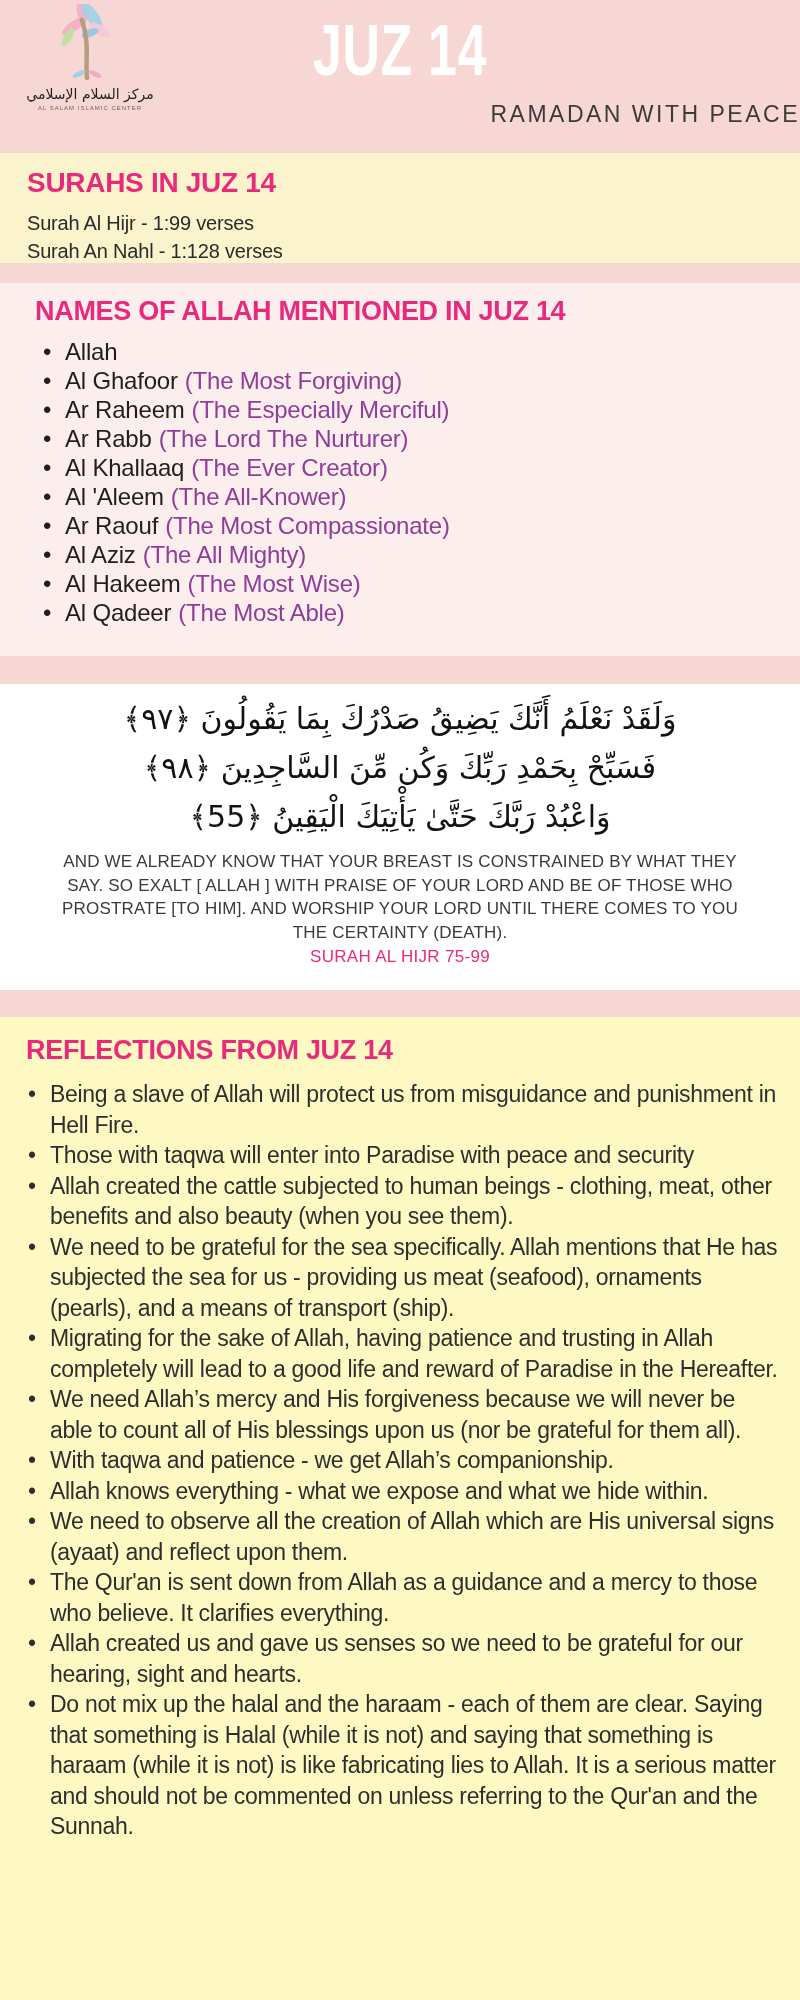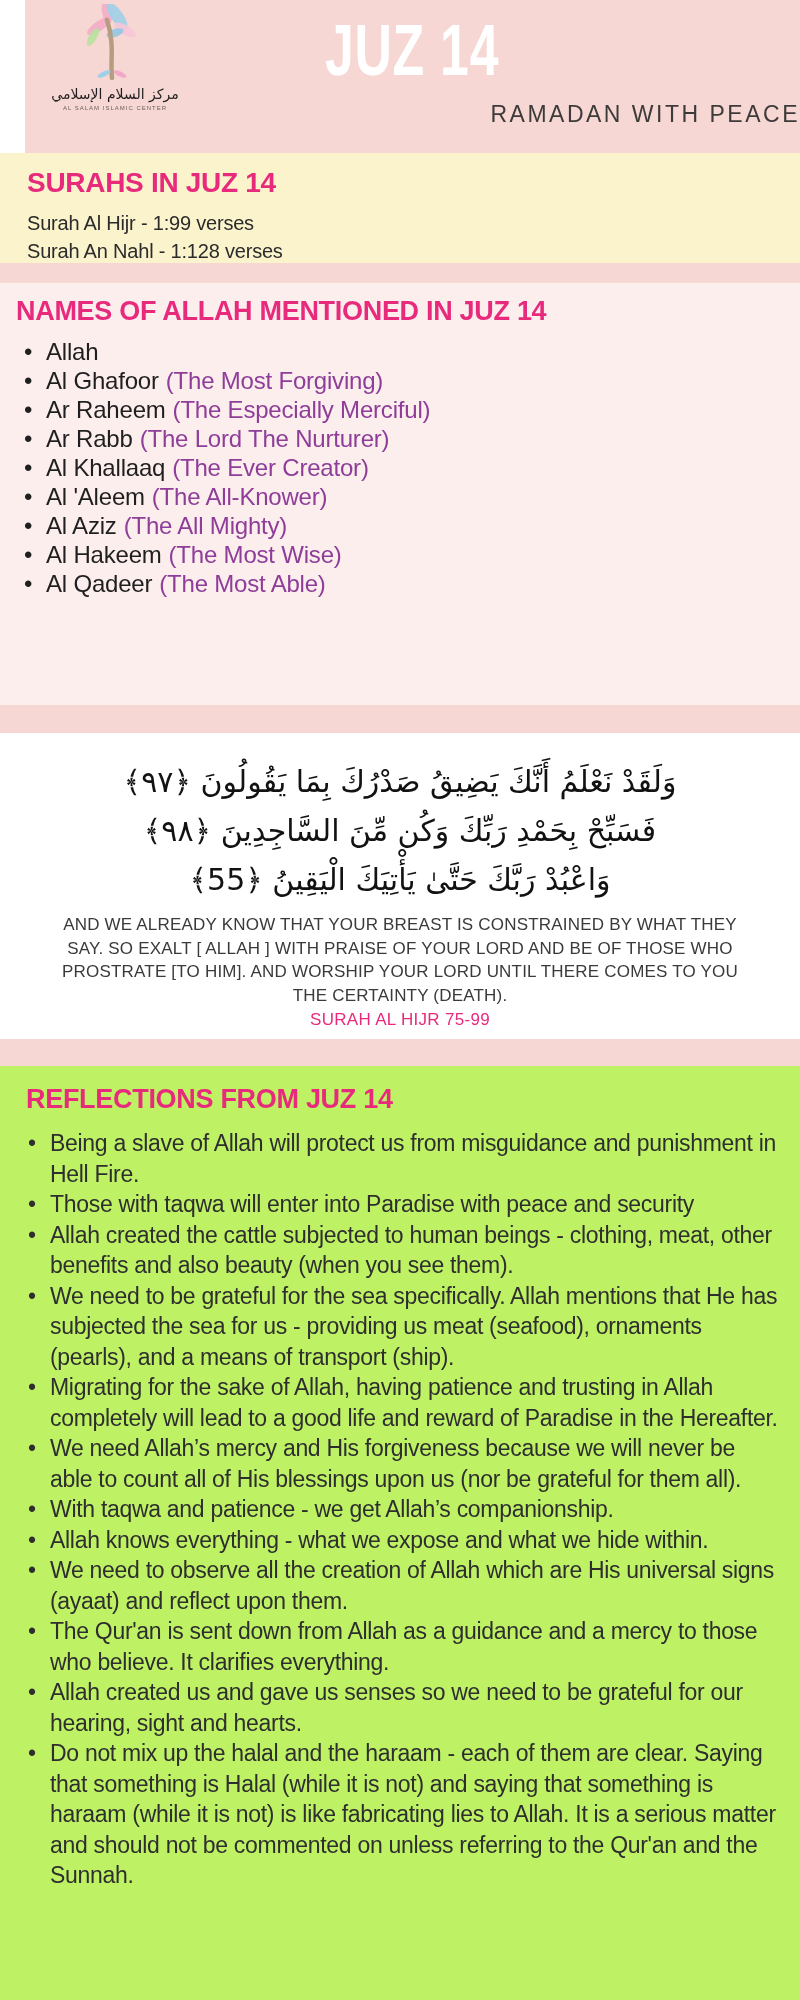--- a/index.html
+++ b/index.html
@@ -3,21 +3,21 @@
 <meta charset="utf-8">
 <style>
   html,body{margin:0;padding:0;background:#ffffff;}
   .page{
     position:relative;width:800px;height:2000px;overflow:hidden;
     font-family:"Liberation Sans",sans-serif;background:#ffffff;
   }
   section{overflow:hidden;}
 
   
-  .header{position:relative;height:153px;background:#f7d7d4;margin-left:25px;}
+  .header{position:relative;height:153px;background:#f7d7d4;}
   .logo{position:absolute;left:25px;top:4px;width:130px;text-align:center;}
   .logo-ar{font-family:"DejaVu Sans",sans-serif;font-size:14px;color:#1f1f1f;line-height:18px;margin-top:1px;}
   .logo-en{font-size:6px;letter-spacing:1px;color:#6d6158;margin-top:2px;}
   .main-title{position:absolute;left:0;right:0;top:0;text-align:center;
     font-size:72px;line-height:100px;font-weight:700;color:#ffffff;white-space:nowrap;}
   .main-title .squeeze{display:inline-block;transform:scaleX(0.72);transform-origin:center;letter-spacing:1px;}
   .subtitle{position:absolute;left:0;right:0;top:101px;text-align:right;
     font-size:23px;letter-spacing:2.5px;color:#3d3a3a;}
 
   
@@ -25,35 +25,35 @@
   .h-pink{font-size:28px;font-weight:700;color:#e82a7c;letter-spacing:-0.3px;margin:0;}
   .surah-list{margin:10px 0 0 0;}
   .surah-line{font-size:20px;line-height:28px;color:#2b2b2b;letter-spacing:-0.2px;}
 
   
   .band-a{height:20px;background:#f7d7d4;}
   .band-b{height:28px;background:#f7d7d4;}
   .band-c{height:27px;background:#f7d7d4;}
 
   
-  .names{height:422px;background:#fceeed;padding:13px 0 0 16px;box-sizing:border-box;}
+  .names{height:373px;background:#fceeed;padding:13px 0 0 35px;box-sizing:border-box;}
   .names-list{list-style:none;margin:10px 0 0 0;padding:0 0 0 30px;}
   .names-list li{position:relative;font-size:24px;line-height:29px;color:#1f1f1f;letter-spacing:-0.2px;}
   .names-list li::before{content:"\2022";position:absolute;left:-22px;top:0;color:#1f1f1f;}
   .names-list .mn{color:#8e3d99;margin-left:7px;}
 
   
-  .verse{height:306px;background:#ffffff;text-align:center;padding-top:24px;box-sizing:border-box;}
+  .verse{height:306px;background:#ffffff;text-align:center;padding-top:10px;box-sizing:border-box;}
   .arabic-line{font-family:"DejaVu Sans",sans-serif;font-size:30px;line-height:49px;color:#121212;direction:rtl;}
   .translation{max-width:710px;margin:9px auto 0;font-size:17px;line-height:23.5px;
     letter-spacing:0.2px;color:#3a3a3a;}
   .reference{margin-top:3px;font-size:17px;color:#e82a7c;letter-spacing:0.3px;}
 
   
-  .reflections{height:983px;background:#bef264;padding:18px 0 0 26px;box-sizing:border-box;}
+  .reflections{height:983px;background:#fef9c3;padding:18px 0 0 26px;box-sizing:border-box;}
   .refl-list{list-style:none;margin:13px 0 0 0;padding:0 0 0 24px;width:730px;}
   .refl-list li{position:relative;font-size:23px;line-height:30.5px;color:#2e2e2e;letter-spacing:-0.3px;}
   .refl-list li::before{content:"\2022";position:absolute;left:-22px;top:0;color:#2e2e2e;}
 </style>
 </head>
 <body>
 
 <div class="page">
 
   <section class="header">
@@ -99,20 +99,21 @@
         <li><span class="nm">Al Ghafoor</span><span class="mn">(The Most Forgiving)</span></li>
 
         <li><span class="nm">Ar Raheem</span><span class="mn">(The Especially Merciful)</span></li>
 
         <li><span class="nm">Ar Rabb</span><span class="mn">(The Lord The Nurturer)</span></li>
 
         <li><span class="nm">Al Khallaaq</span><span class="mn">(The Ever Creator)</span></li>
 
         <li><span class="nm">Al 'Aleem</span><span class="mn">(The All-Knower)</span></li>
 
+        <li><span class="nm">Ar Raouf</span><span class="mn">(The Most Compassionate)</span></li>
 
         <li><span class="nm">Al Aziz</span><span class="mn">(The All Mighty)</span></li>
 
         <li><span class="nm">Al Hakeem</span><span class="mn">(The Most Wise)</span></li>
 
         <li><span class="nm">Al Qadeer</span><span class="mn">(The Most Able)</span></li>
       </ul>
   </section>
 
   <div class="band-b"></div>

